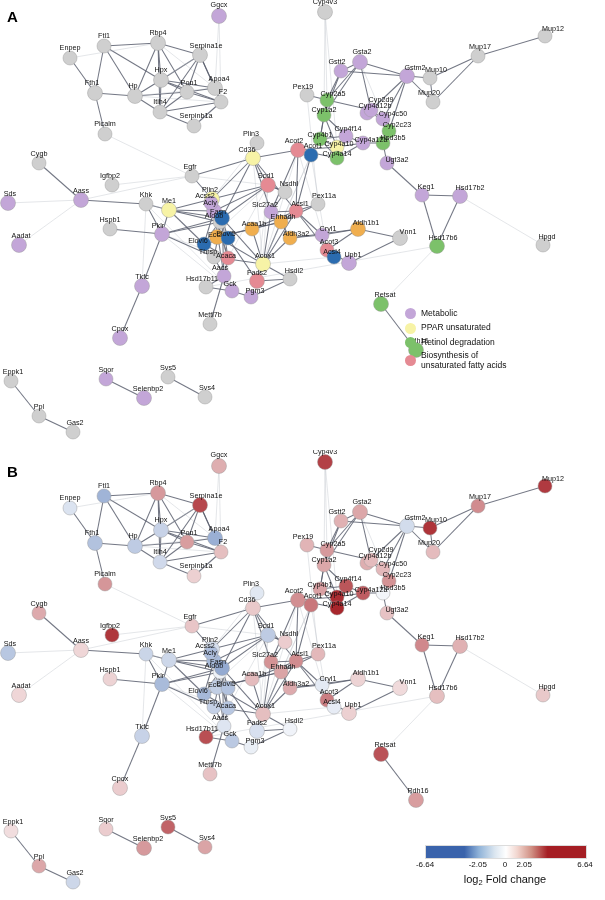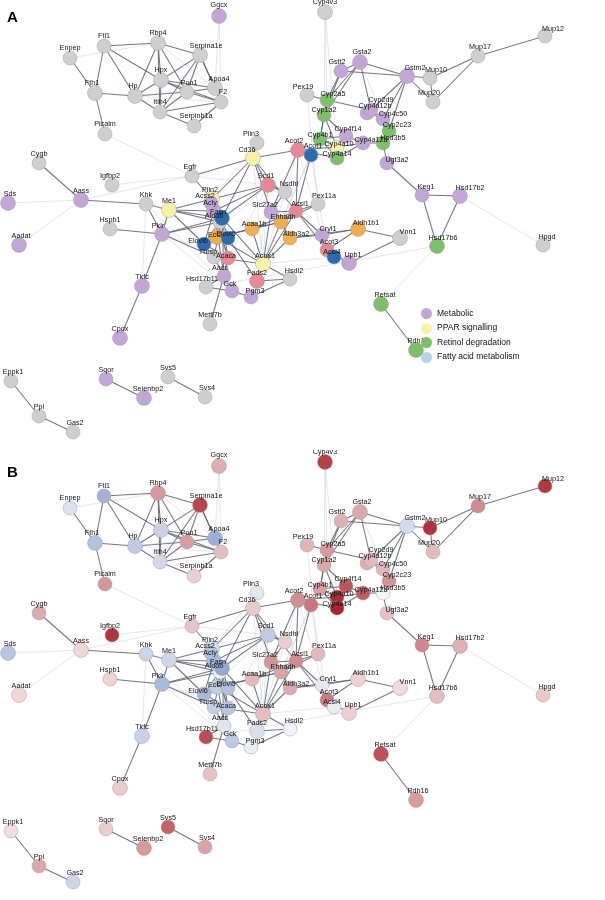--- a/index.html
+++ b/index.html
@@ -3,21 +3,21 @@
 <meta charset="utf-8">
 <style>
   html,body{margin:0;padding:0;background:#ffffff;}
   body{width:605px;height:900px;position:relative;font-family:"Liberation Sans",sans-serif;overflow:hidden;}
   #fig{position:absolute;left:0;top:0;width:605px;height:900px;}
   .panel-letter{position:absolute;font-size:15px;font-weight:bold;color:#000;font-family:"Liberation Sans",sans-serif;}
   #pa-letter{left:7px;top:8px;}
   #pb-letter{left:7px;top:463px;}
 
   .legend{position:absolute;left:405px;top:307px;width:190px;}
-  .legend-row{display:flex;align-items:center;margin-bottom:1.5px;height:13px;margin-left:16px;}
+  .legend-row{display:flex;align-items:center;margin-bottom:1.5px;height:13px;}
   .legend-row.two-line{height:20px;align-items:center;}
   .legend-swatch{width:11px;height:11px;border-radius:50%;flex:0 0 11px;margin-right:5px;}
   .legend-label{font-size:8.5px;color:#111;line-height:9.5px;font-family:"Liberation Sans",sans-serif;white-space:pre-line;}
 
   .cbar-wrap{position:absolute;left:425px;top:845px;width:160px;}
   .cbar{height:12px;width:160px;
     background:linear-gradient(to right,
       #3a63ab 0%, #3a63ab 24%, #8fb2d8 33%, #dbe6f0 43%,
       #ffffff 50%, #f2d6cf 57%, #d08f83 66%, #a51e24 76%, #a51e24 100%);
     border:0.5px solid #dcdcdc;}
@@ -863,26 +863,40 @@
       </g>
     </svg>
 
   <div class="legend">
       <div class="legend-row">
         <div class="legend-swatch" style="background: rgb(195, 166, 216);"></div>
         <div class="legend-label">Metabolic</div>
       </div>
       <div class="legend-row">
         <div class="legend-swatch" style="background: rgb(247, 243, 166);"></div>
-        <div class="legend-label">PPAR signalling</div>
+        <div class="legend-label">PPAR unsaturated</div>
       </div>
       <div class="legend-row">
         <div class="legend-swatch" style="background: rgb(124, 193, 106);"></div>
         <div class="legend-label">Retinol degradation</div>
       </div>
-      <div class="legend-row">
-        <div class="legend-swatch" style="background: rgb(180, 212, 234);"></div>
-        <div class="legend-label">Fatty acid metabolism</div>
+      <div class="legend-row two-line">
+        <div class="legend-swatch" style="background: rgb(229, 138, 147);"></div>
+        <div class="legend-label">Biosynthesis of
+unsaturated fatty acids</div>
       </div>
     </div>
 
+  <div class="cbar-wrap">
+    <div class="cbar"></div>
+    <div class="cbar-ticks">
+        <span style="left: 0%; transform: translateX(-50%);">-6.64</span>
+        <span style="left: 33%; transform: translateX(-50%);">-2.05</span>
+        <span style="left: 50%; transform: translateX(-50%);">0</span>
+        <span style="left: 62%; transform: translateX(-50%);">2.05</span>
+        <span style="left: 100%; transform: translateX(-50%);">6.64</span>
+      </div>
+    <div class="cbar-title">
+      <span>log</span><sub>2</sub><span> Fold change</span>
+    </div>
+  </div>
 
 </div>
 
 </body></html>

